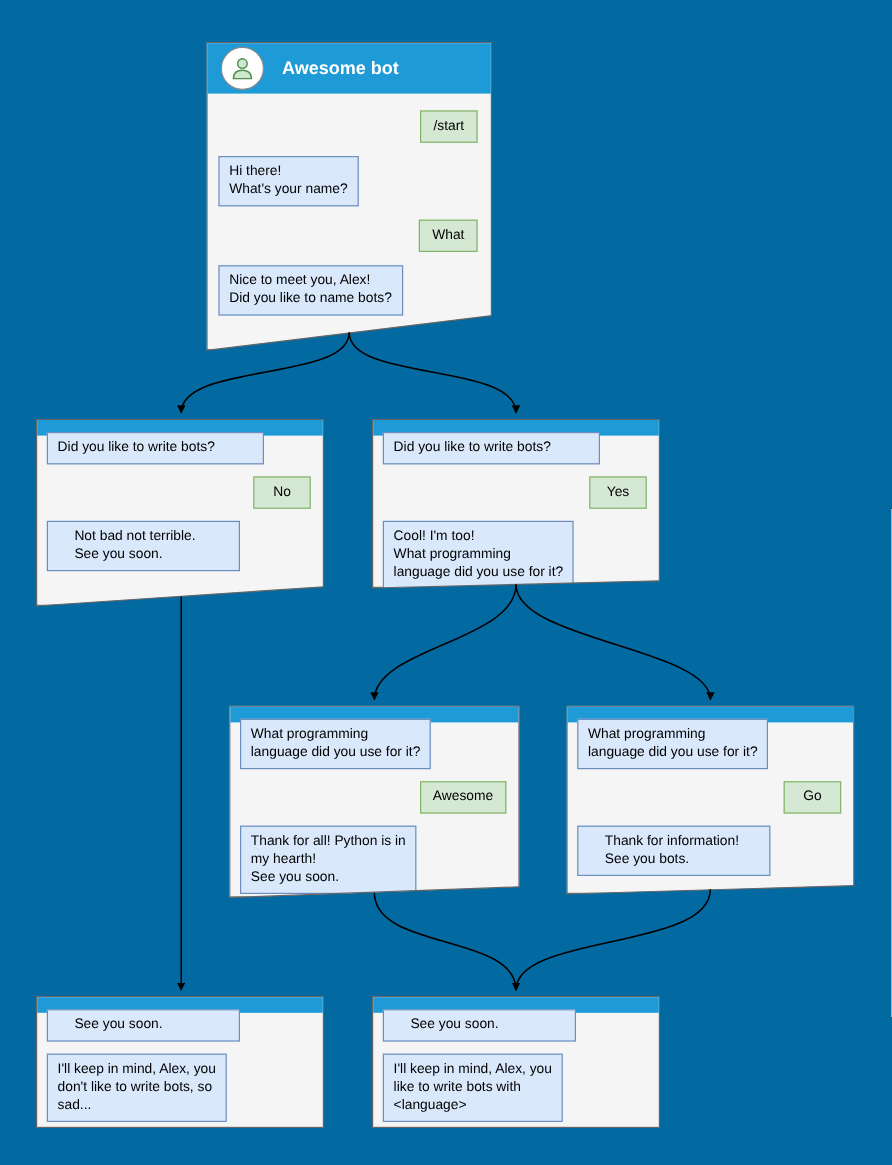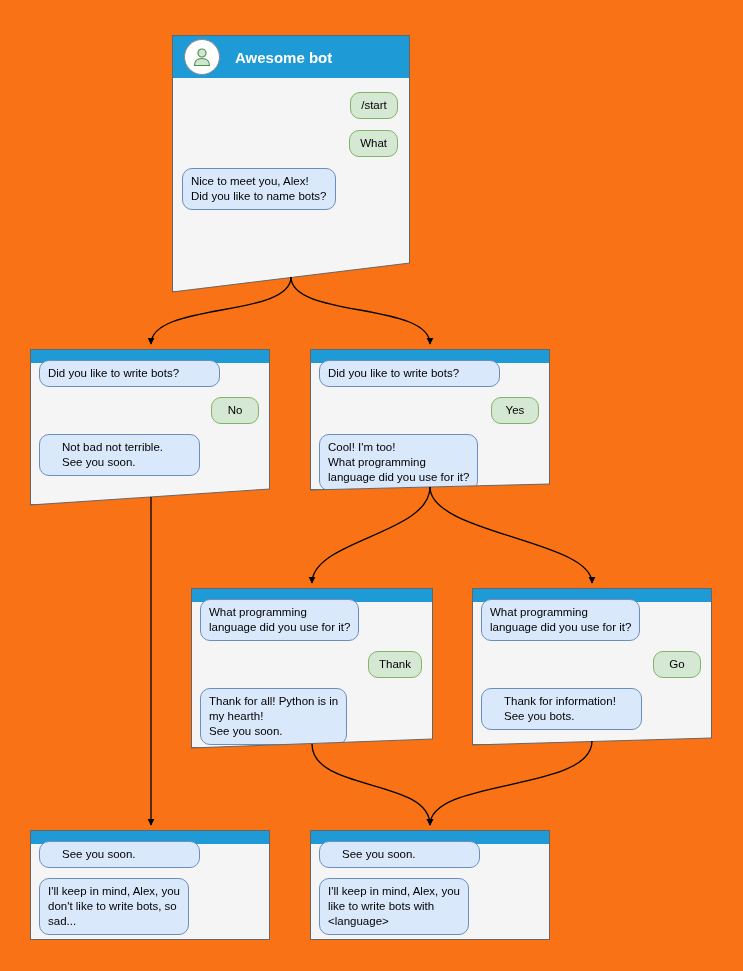--- a/index.html
+++ b/index.html
@@ -7,21 +7,21 @@
     --window-bg:#f5f5f5;
     --window-border:#666666;
     --bot-bg:#dae8fc;
     --bot-border:#6c8ebf;
     --user-bg:#d5e8d4;
     --user-border:#82b366;
     --arrow:#000000;
   }
   html,body{margin:0;padding:0;background:#ffffff;}
   body{font-family:"Liberation Sans", sans-serif;}
-  .canvas{position:relative;width:743px;height:971px;background:#f97316;overflow:hidden;}
+  .canvas{position:relative;width:743px;height:971px;background:#0369a1;overflow:hidden;}
 
   .window{
     position:absolute;
     background:var(--window-bg);
     border:1px solid var(--window-border);
     box-sizing:border-box;
   }
   .win-header{background:var(--header-blue);}
   .main-header{height:42px;display:flex;align-items:center;padding:0 11px;gap:15px;}
   .bar{height:13px;}
@@ -33,21 +33,21 @@
   }
   .win-title{color:#ffffff;font-weight:bold;font-size:15px;}
 
   .messages{display:flex;flex-direction:column;gap:11px;padding:14px 9px;}
   .small .messages{padding:0 8px;gap:10px;}
   .small .messages .bubble:first-child{margin-top:-3px;}
 
   .bubble{
     font-size:11.5px;line-height:1.3;color:#000;
     white-space:pre-line;
-    border-radius:10px;
+    border-radius:0;
     padding:5px 8px;
     width:max-content;
     max-width:205px;
     box-sizing:border-box;
   }
   .bubble.bot{background:var(--bot-bg);border:1px solid var(--bot-border);align-self:flex-start;}
   .bubble.user{background:var(--user-bg);border:1px solid var(--user-border);align-self:flex-end;text-align:center;min-width:48px;padding:5px 10px;margin-right:2px;}
   .b180{width:181px;}
   .b160{width:161px;padding-left:22px;}
 
@@ -65,20 +65,22 @@
       <div class="avatar">
         <svg width="24" height="24" viewBox="0 0 24 24">
           <circle cx="12" cy="8" r="4" fill="#cfe6cf" stroke="#4e8f4e" stroke-width="1.2"></circle>
           <path d="M4.5 20.5 C4.5 15.5 8 13.5 12 13.5 C16 13.5 19.5 15.5 19.5 20.5 Z" fill="#cfe6cf" stroke="#4e8f4e" stroke-width="1.2"></path>
         </svg>
       </div>
       <div class="win-title">Awesome bot</div>
     </div>
     <div class="messages">
       <div class="bubble user">/start</div>
+      <div class="bubble bot">Hi there!
+What's your name?</div>
       <div class="bubble user">What</div>
       <div class="bubble bot">Nice to meet you, Alex!
 Did you like to name bots?</div>
     </div>
   </div>
 
   <div class="window small" style="left:30px;top:349px;width:240px;height:156px;clip-path:polygon(0 0,100% 0,100% 140px,0 100%);">
     <div class="win-header bar"></div>
     <div class="messages">
       <div class="bubble bot b180">Did you like to write bots?</div>
@@ -97,21 +99,21 @@
 What programming
 language did you use for it?</div>
     </div>
   </div>
 
   <div class="window small" style="left:191px;top:588px;width:242px;height:160px;clip-path:polygon(0 0,100% 0,100% 151px,0 100%);">
     <div class="win-header bar"></div>
     <div class="messages">
       <div class="bubble bot">What programming
 language did you use for it?</div>
-      <div class="bubble user">Thank</div>
+      <div class="bubble user">Awesome</div>
       <div class="bubble bot">Thank for all! Python is in
 my hearth!
 See you soon.</div>
     </div>
   </div>
 
   <div class="window small" style="left:472px;top:588px;width:240px;height:157px;clip-path:polygon(0 0,100% 0,100% 150px,0 100%);">
     <div class="win-header bar"></div>
     <div class="messages">
       <div class="bubble bot">What programming

